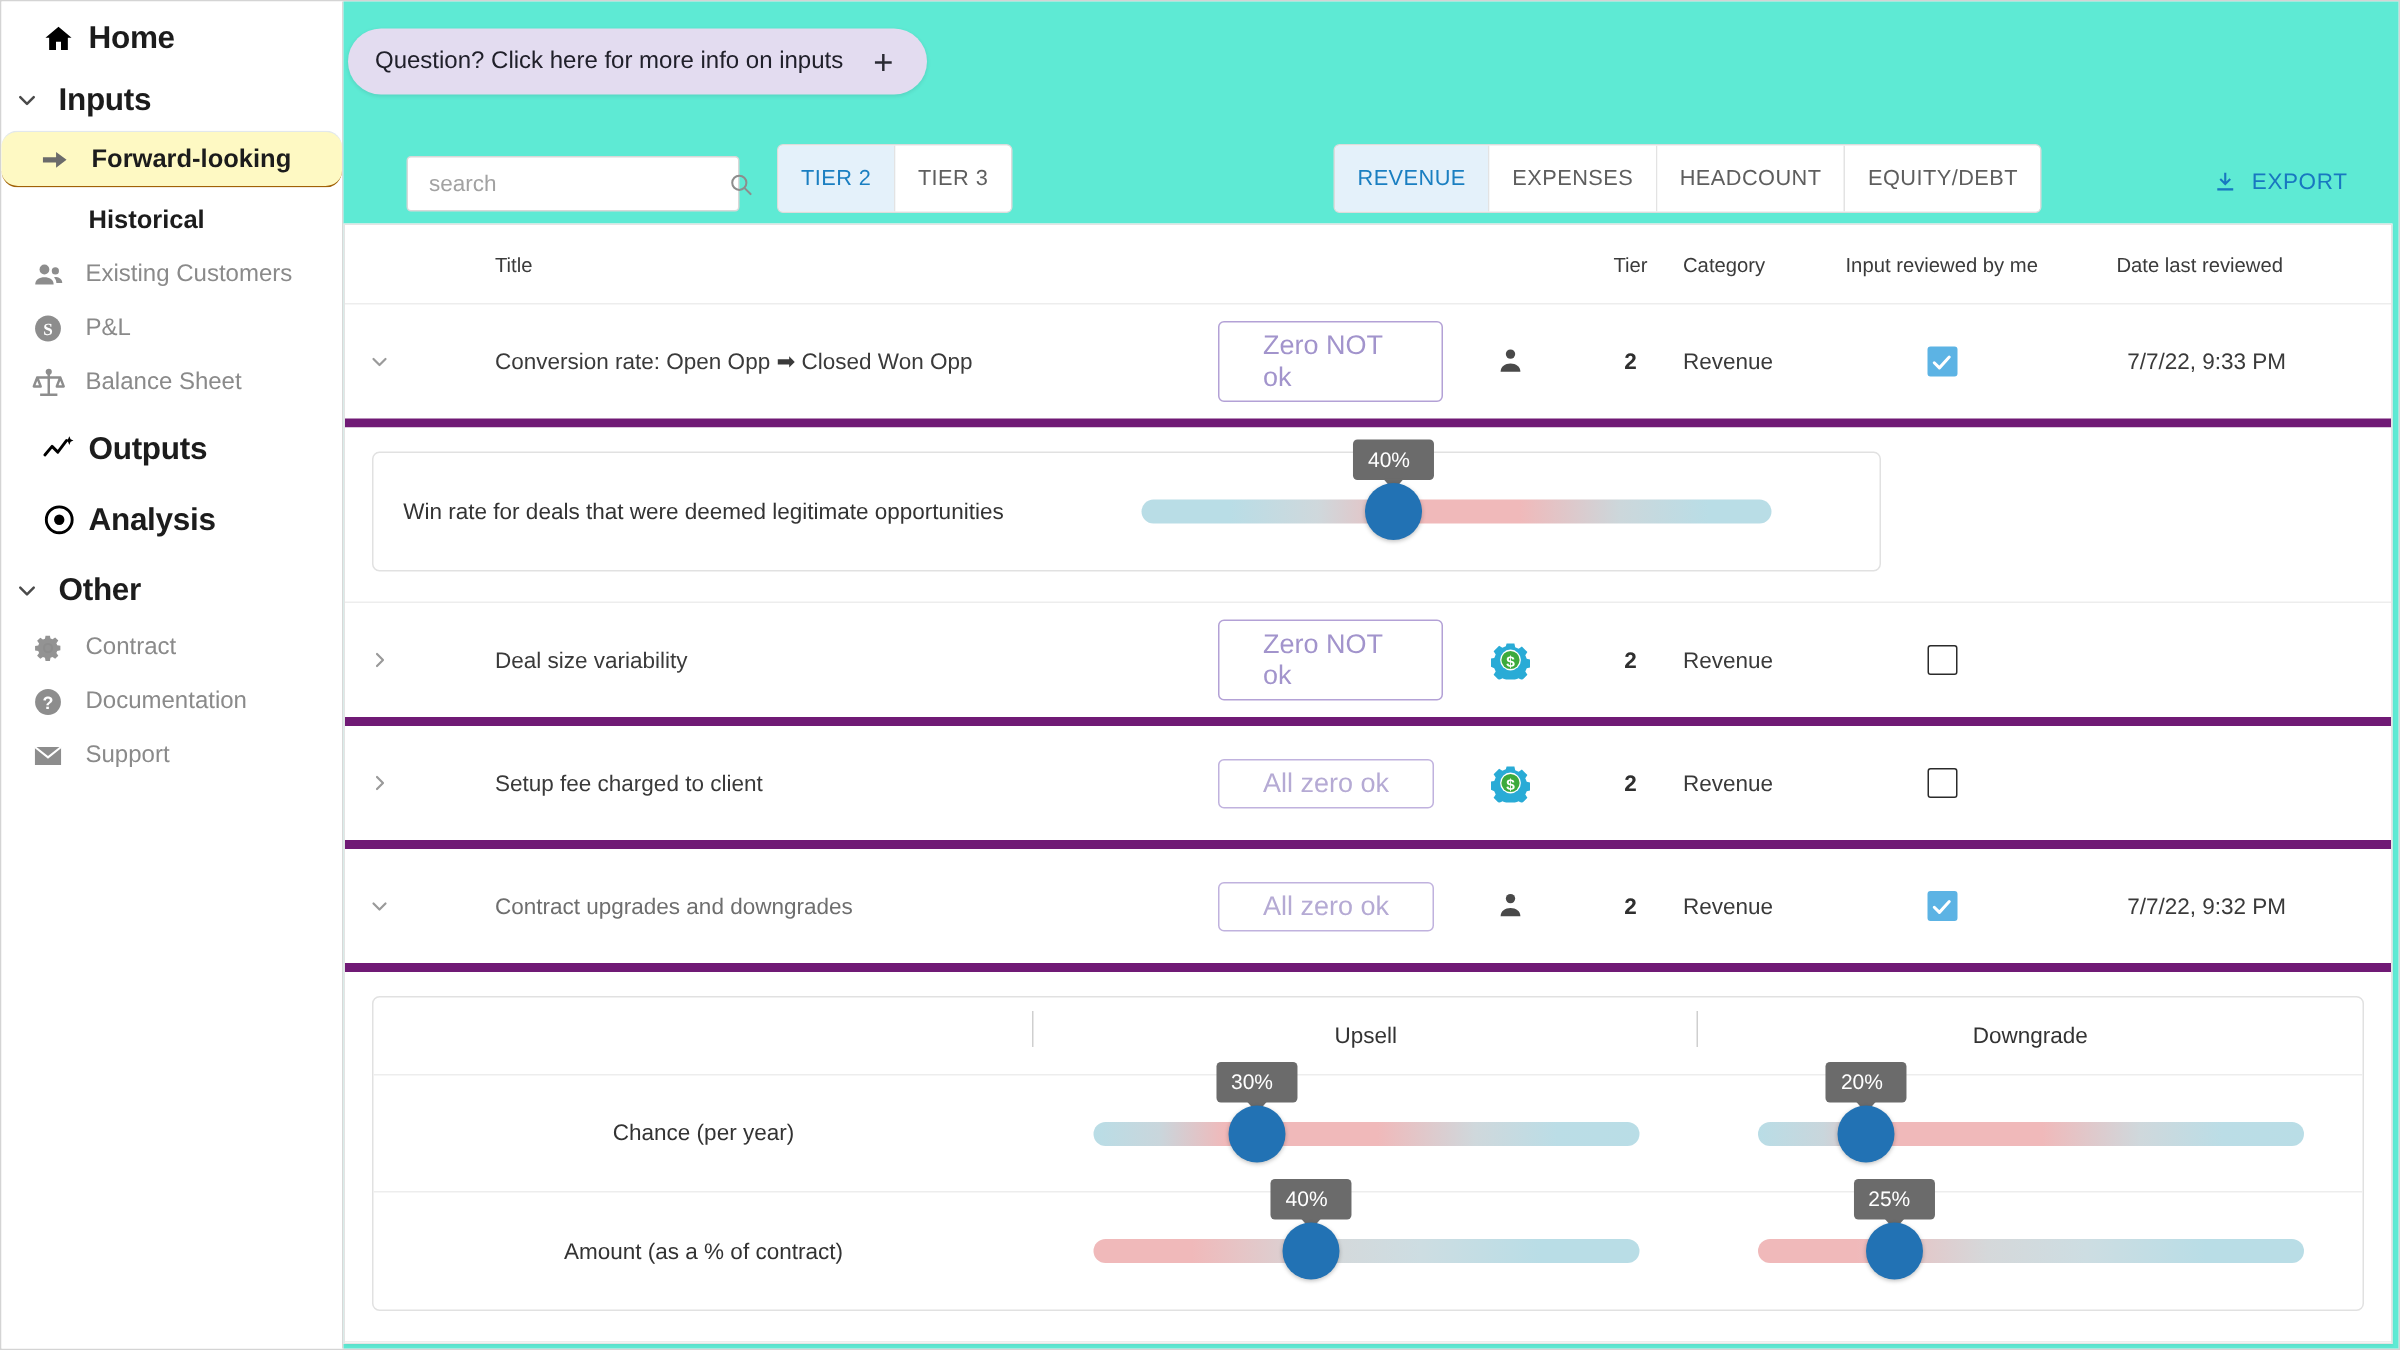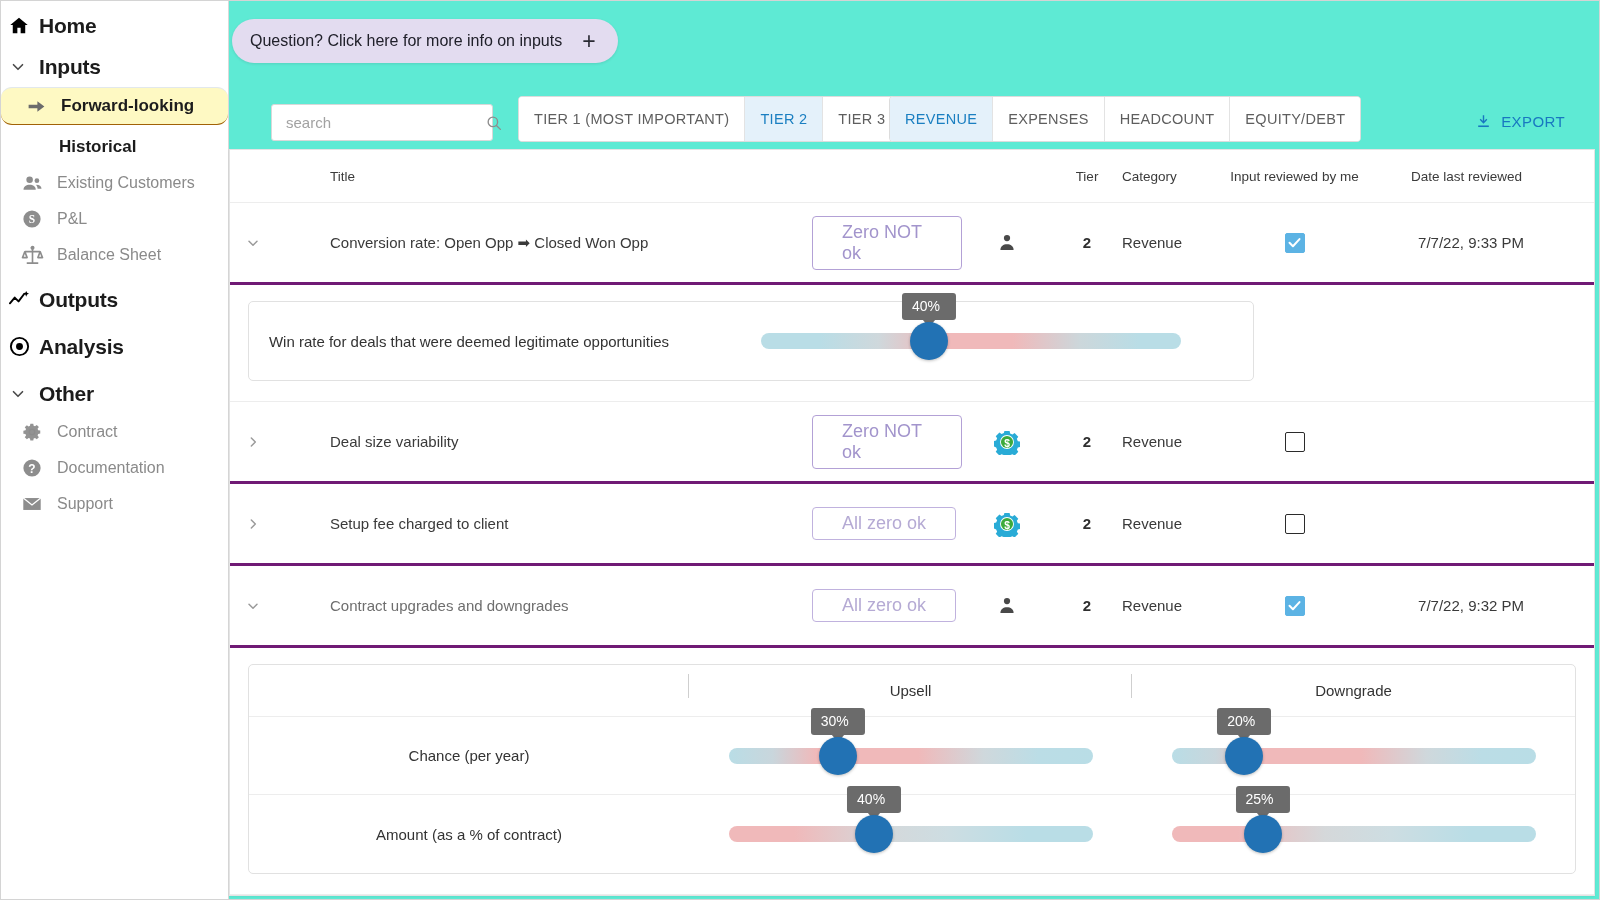--- a/index.html
+++ b/index.html
@@ -27,21 +27,21 @@
     background: #ffffff;
     border-right: 1px solid #d9d9d9;
     padding-top: 0px;
     position: relative;
   }
 
   .nav-section {
     display: flex;
     align-items: center;
     height: 41px;
-    padding-left: 6px;
+    padding-left: 26px;
     gap: 8px;
   }
   .nav-section .sec-label {
     font-size: 21px;
     font-weight: bold;
     color: #1c1c1c;
     letter-spacing: -0.2px;
   }
   .nav-section .lead-icon {
     width: 24px; height: 24px;
@@ -219,21 +219,21 @@
     align-items: center;
     height: 53px;
     border-bottom: 1px solid #ededed;
     font-size: 13.5px;
     color: #3b3b3b;
   }
   .row {
     display: flex;
     align-items: center;
     min-height: 82px;
-    border-bottom: 3px solid #701a75;
+    border-bottom: 6px solid #701a75;
   }
 
   
   .c-chev  { width: 100px; display:flex; justify-content:flex-start; padding-left: 14px; }
   .c-title { width: 482px; }
   .c-badge { width: 150px; }
   .c-mark  { width: 90px;  display:flex; justify-content:center; }
   .c-tier  { width: 70px;  display:flex; justify-content:center; }
   .c-cat   { width: 100px; display:flex; justify-content:flex-start;}
   .c-rev   { width: 145px; display:flex; justify-content:center; }
@@ -553,21 +553,20 @@
         <input type="text" value="" placeholder="search" style="">
         <span class="mag">
           <svg viewBox="0 0 24 24" width="18" height="18" fill="none" stroke="currentColor" stroke-width="1.8">
               <circle cx="10.5" cy="10.5" r="6.3"></circle>
               <line x1="15.2" y1="15.2" x2="20.5" y2="20.5" stroke-linecap="round"></line>
             </svg>
         </span>
       </div>
 
       <div class="tabgroup" id="tabgroup-tier">
-        <div class="tab">TIER 1 (MOST IMPORTANT)</div>
         <div class="tab active">TIER 2</div>
         <div class="tab">TIER 3</div>
       </div>
 
       <div class="tabgroup" id="tabgroup-cat">
         <div class="tab active">REVENUE</div>
         <div class="tab">EXPENSES</div>
         <div class="tab">HEADCOUNT</div>
         <div class="tab">EQUITY/DEBT</div>
       </div>

